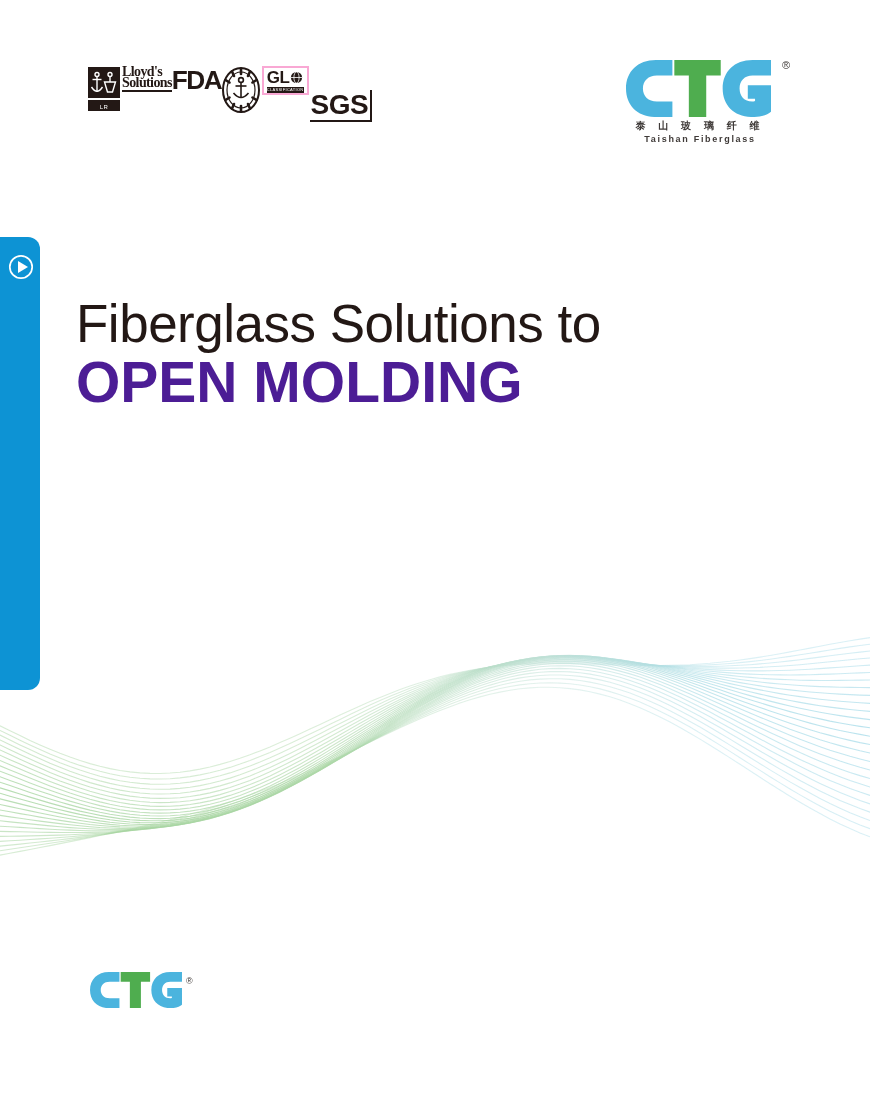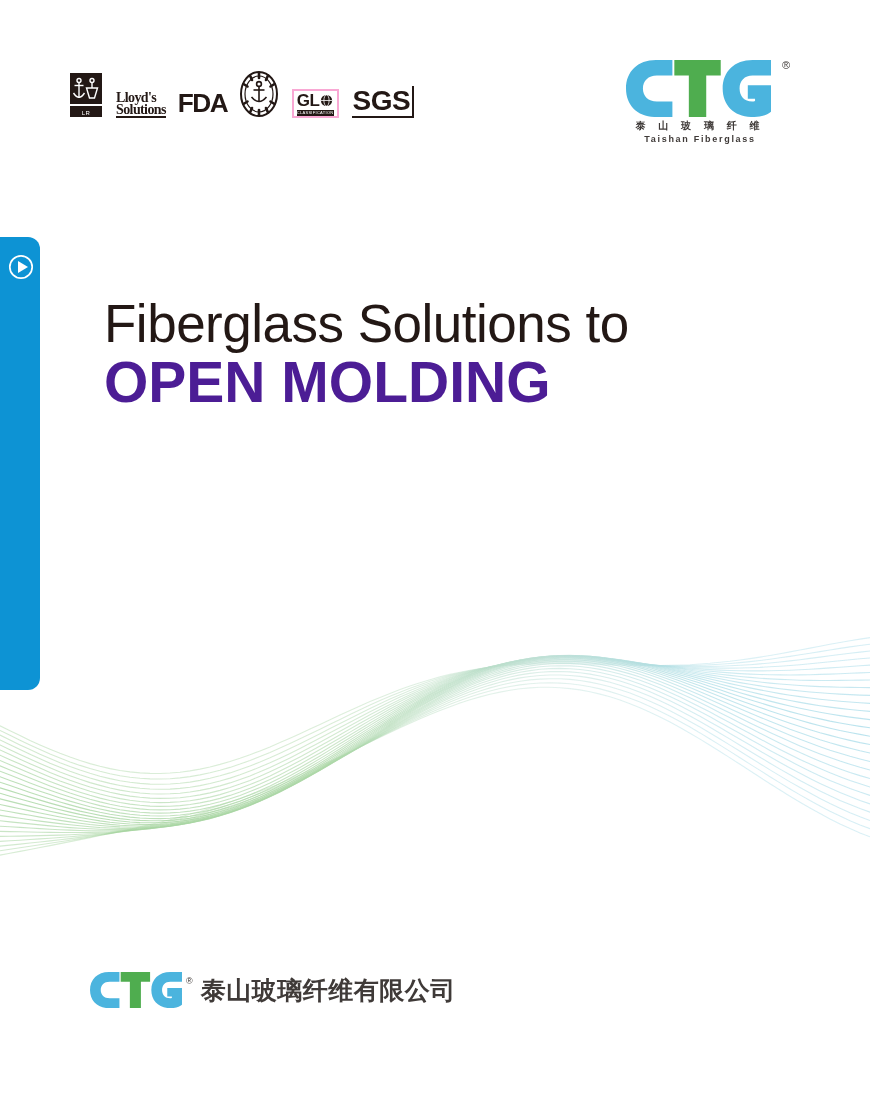--- a/index.html
+++ b/index.html
@@ -20,26 +20,26 @@
     left: 0; top: 0;
     width: 870px;
     height: 1120px;
     background: #ffffff;
     overflow: hidden;
   }
 
   
   #cert-strip {
     position: absolute;
-    left: 69px;
+    left: 87px;
     top: 66px;
     height: 52px;
     display: flex;
-    align-items: flex-end;
-    gap: 13px;
+    align-items: flex-start;
+    gap: 1px;
   }
   .cert-logo {
     display: flex;
     align-items: center;
     justify-content: center;
     color: #231815;
   }
 
   
   .lr-mark {
@@ -156,21 +156,21 @@
     position: absolute;
     left: 30px;
     top: 17px;
     width: 26px;
     height: 26px;
   }
 
   
   #title-block {
     position: absolute;
-    left: 104px;
+    left: 76px;
     top: 297px;
     width: 640px;
   }
   #title-line-1 {
     font-size: 53px;
     font-weight: normal;
     color: #231815;
     line-height: 1.02;
     letter-spacing: -0.5px;
     white-space: nowrap;
@@ -386,17 +386,16 @@
     <svg class="ctg-logo" viewBox="0 0 300 118" aria-hidden="true">
       <path d="M62 0 C24 0 0 24 0 59 C0 94 24 118 62 118 L96 118 L96 86 L64 86
                C46 86 35 75 35 59 C35 43 46 32 64 32 L96 32 L96 0 Z" fill="#4BB4DE"></path>
       <path d="M100 0 L196 0 L196 32 L166 32 L166 118 L130 118 L130 32 L100 32 Z" fill="#4FAD4F"></path>
       <path d="M262 0 C224 0 200 24 200 59 C200 94 224 118 262 118 C281 118 293 113 300 107
                L300 52 L252 52 L252 80 L267 80 L267 85 C265 86 263 86 261 86
                C245 86 235 75 235 59 C235 43 245 32 262 32 L300 32 L300 0 Z" fill="#4BB4DE"></path>
     </svg>
     <span id="footer-reg">®</span>
     <div id="footer-text">
-      <div id="footer-cn">泰山玻璃纤维有限公司</div>
     </div>
   </div>
 
 </div>
 
 </body></html>

